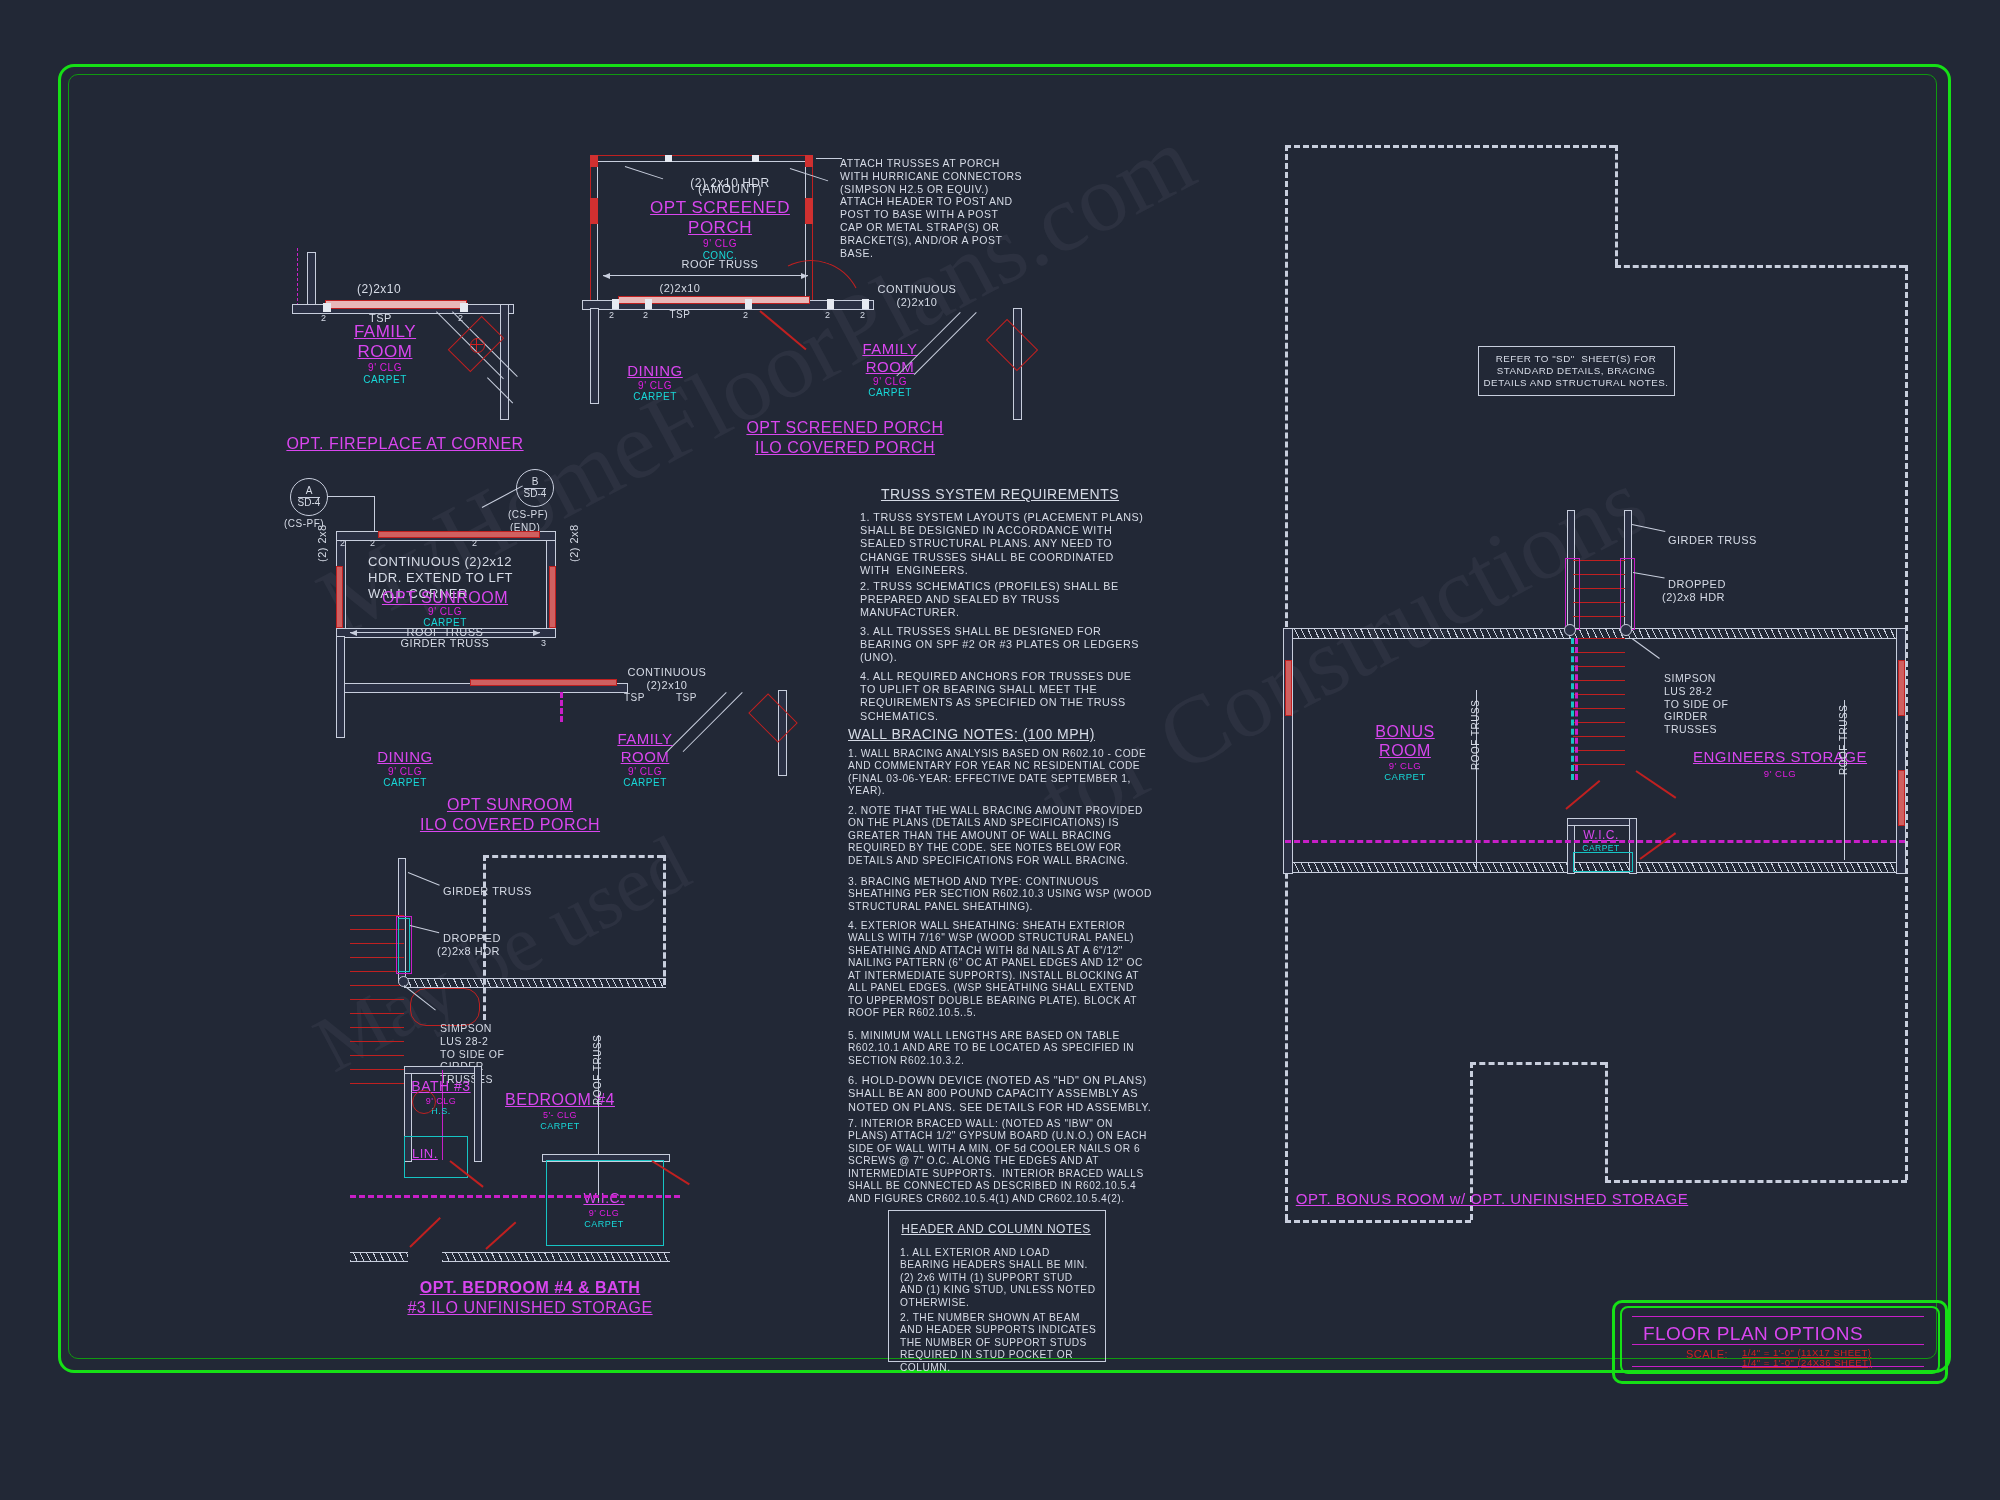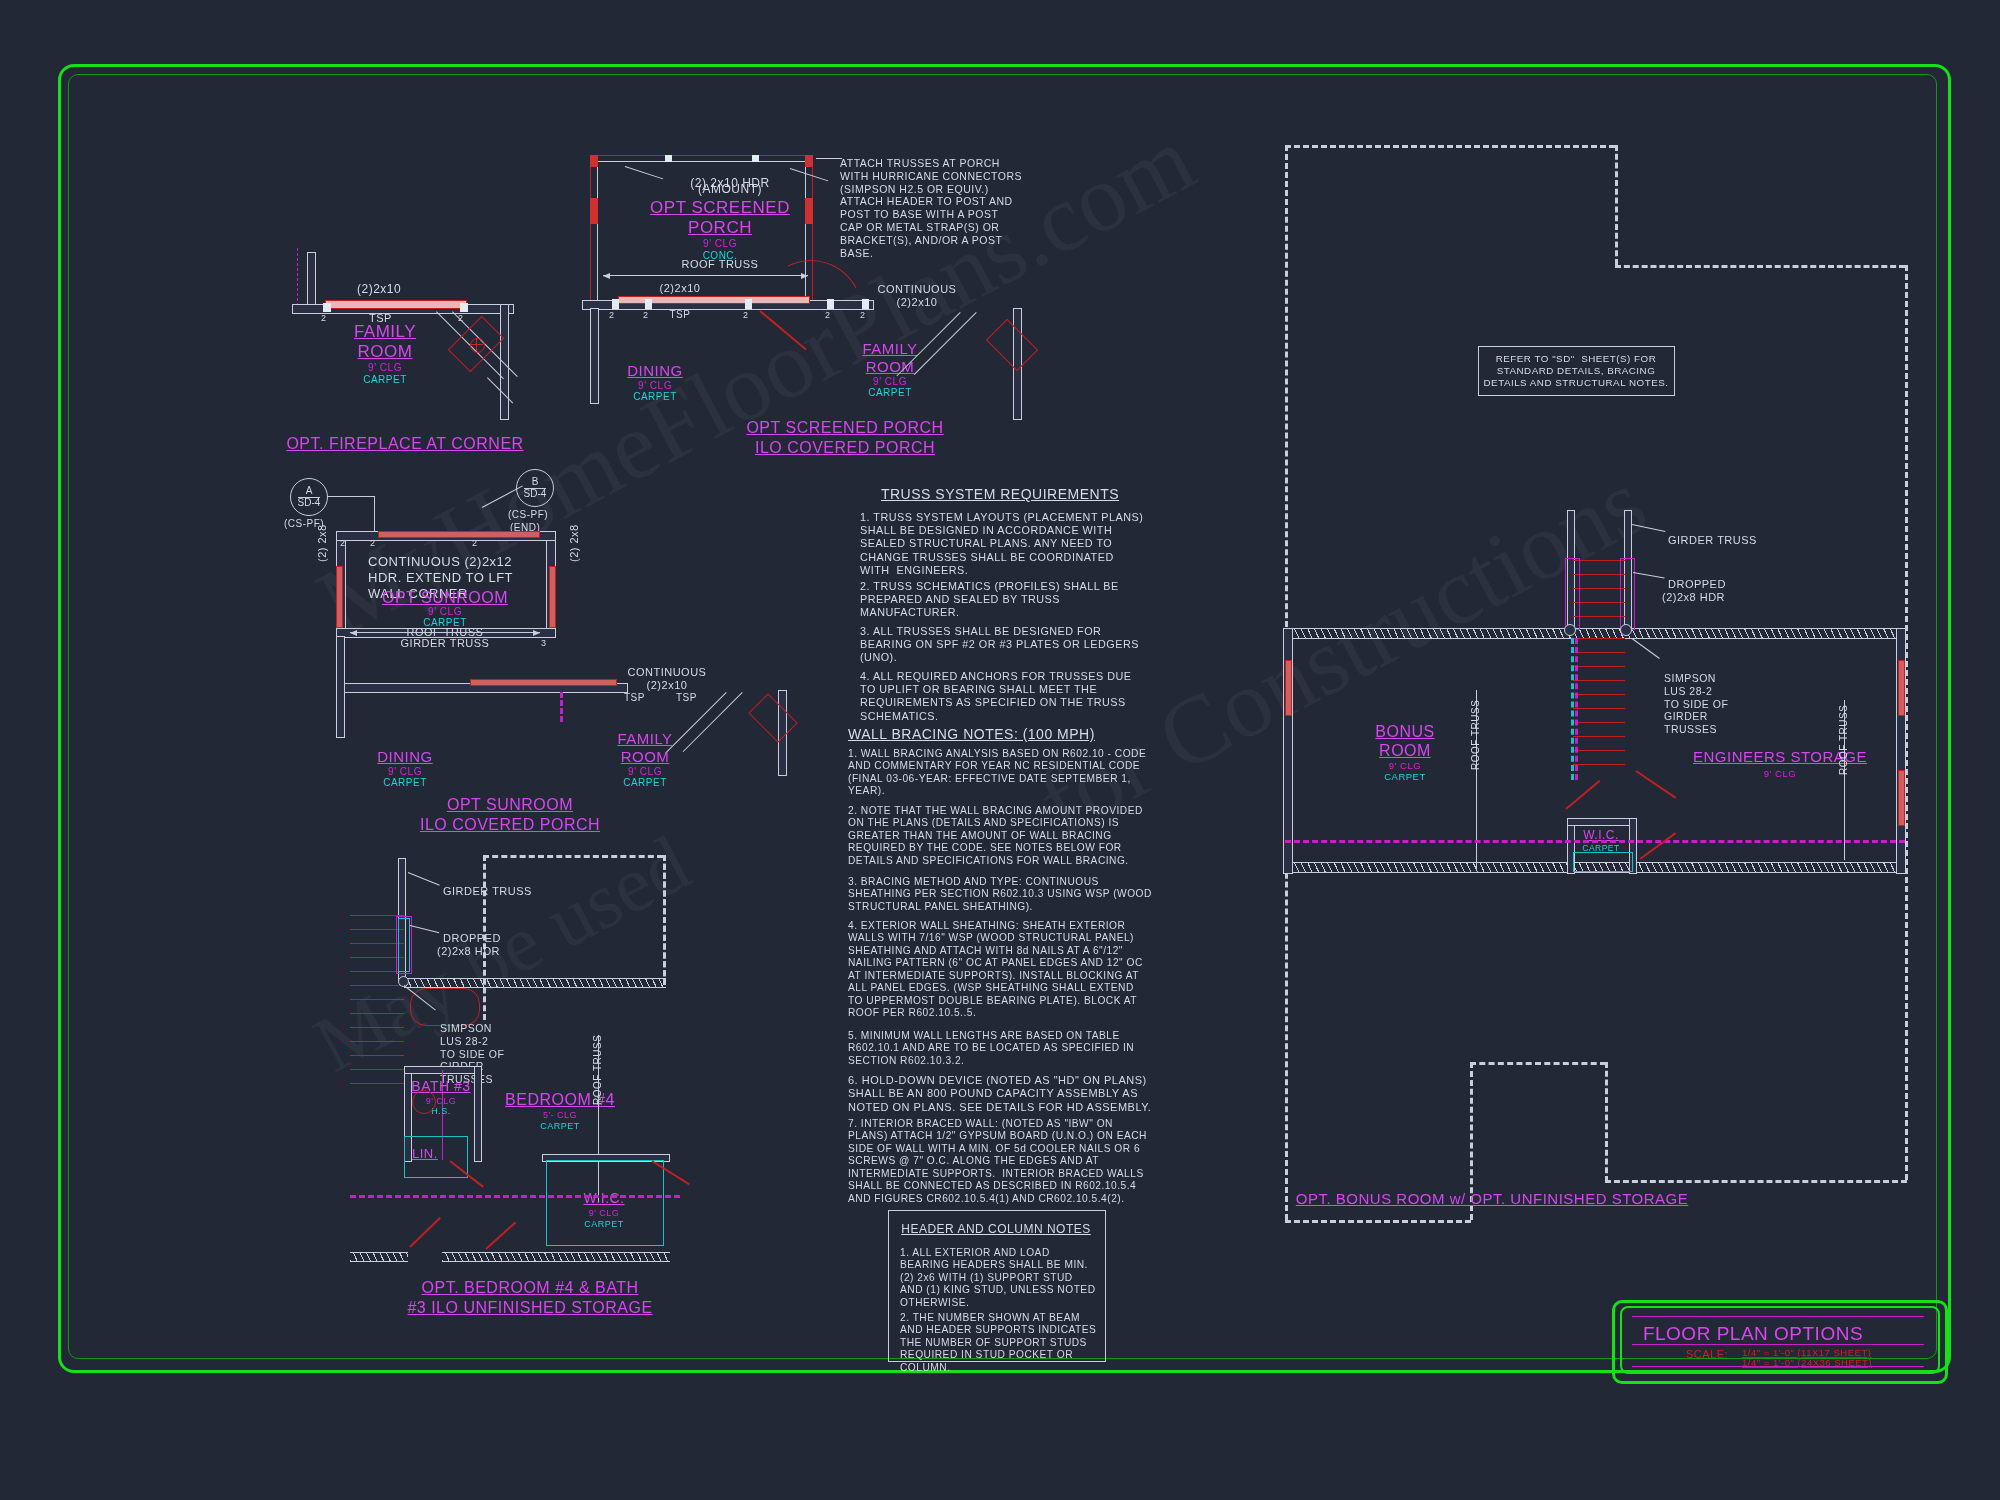--- a/index.html
+++ b/index.html
@@ -404,21 +404,21 @@
 
     <div class="ln r" style="left:410px; top:1246px; width:42px; border-top:2px solid #c02020;
                 transform:rotate(-44deg); transform-origin:left;"></div>
     <div class="ln r" style="left:486px; top:1248px; width:40px; border-top:2px solid #c02020;
                 transform:rotate(-42deg); transform-origin:left;"></div>
     <div class="ln r" style="left:450px; top:1160px; width:42px; border-top:2px solid #c02020;
                 transform:rotate(38deg); transform-origin:left;"></div>
     <div class="ln r" style="left:652px; top:1160px; width:44px; border-top:2px solid #c02020;
                 transform:rotate(32deg); transform-origin:left;"></div>
 
-    <div class="t green ctr ul" style="left:370px; top:1278px; width:320px; font-size:16px;">OPT. BEDROOM #4 &amp; BATH</div>
+    <div class="t green ctr ul" style="left:370px; top:1278px; width:320px; font-size:16px;font-weight:bold;">OPT. BEDROOM #4 &amp; BATH</div>
     <div class="t green ctr ul" style="left:370px; top:1298px; width:320px; font-size:16px;">#3 ILO UNFINISHED STORAGE</div>
   </div>
 
   <div>
     <div class="t white ctr ul" style="left:860px; top:486px; width:280px; font-size:14px;">TRUSS SYSTEM REQUIREMENTS</div>
     <div class="t white" style="left:860px; top:511px; font-size:10.8px;">1. TRUSS SYSTEM LAYOUTS (PLACEMENT PLANS)
 SHALL BE DESIGNED IN ACCORDANCE WITH
 SEALED STRUCTURAL PLANS. ANY NEED TO
 CHANGE TRUSSES SHALL BE COORDINATED
 WITH  ENGINEERS.</div>

